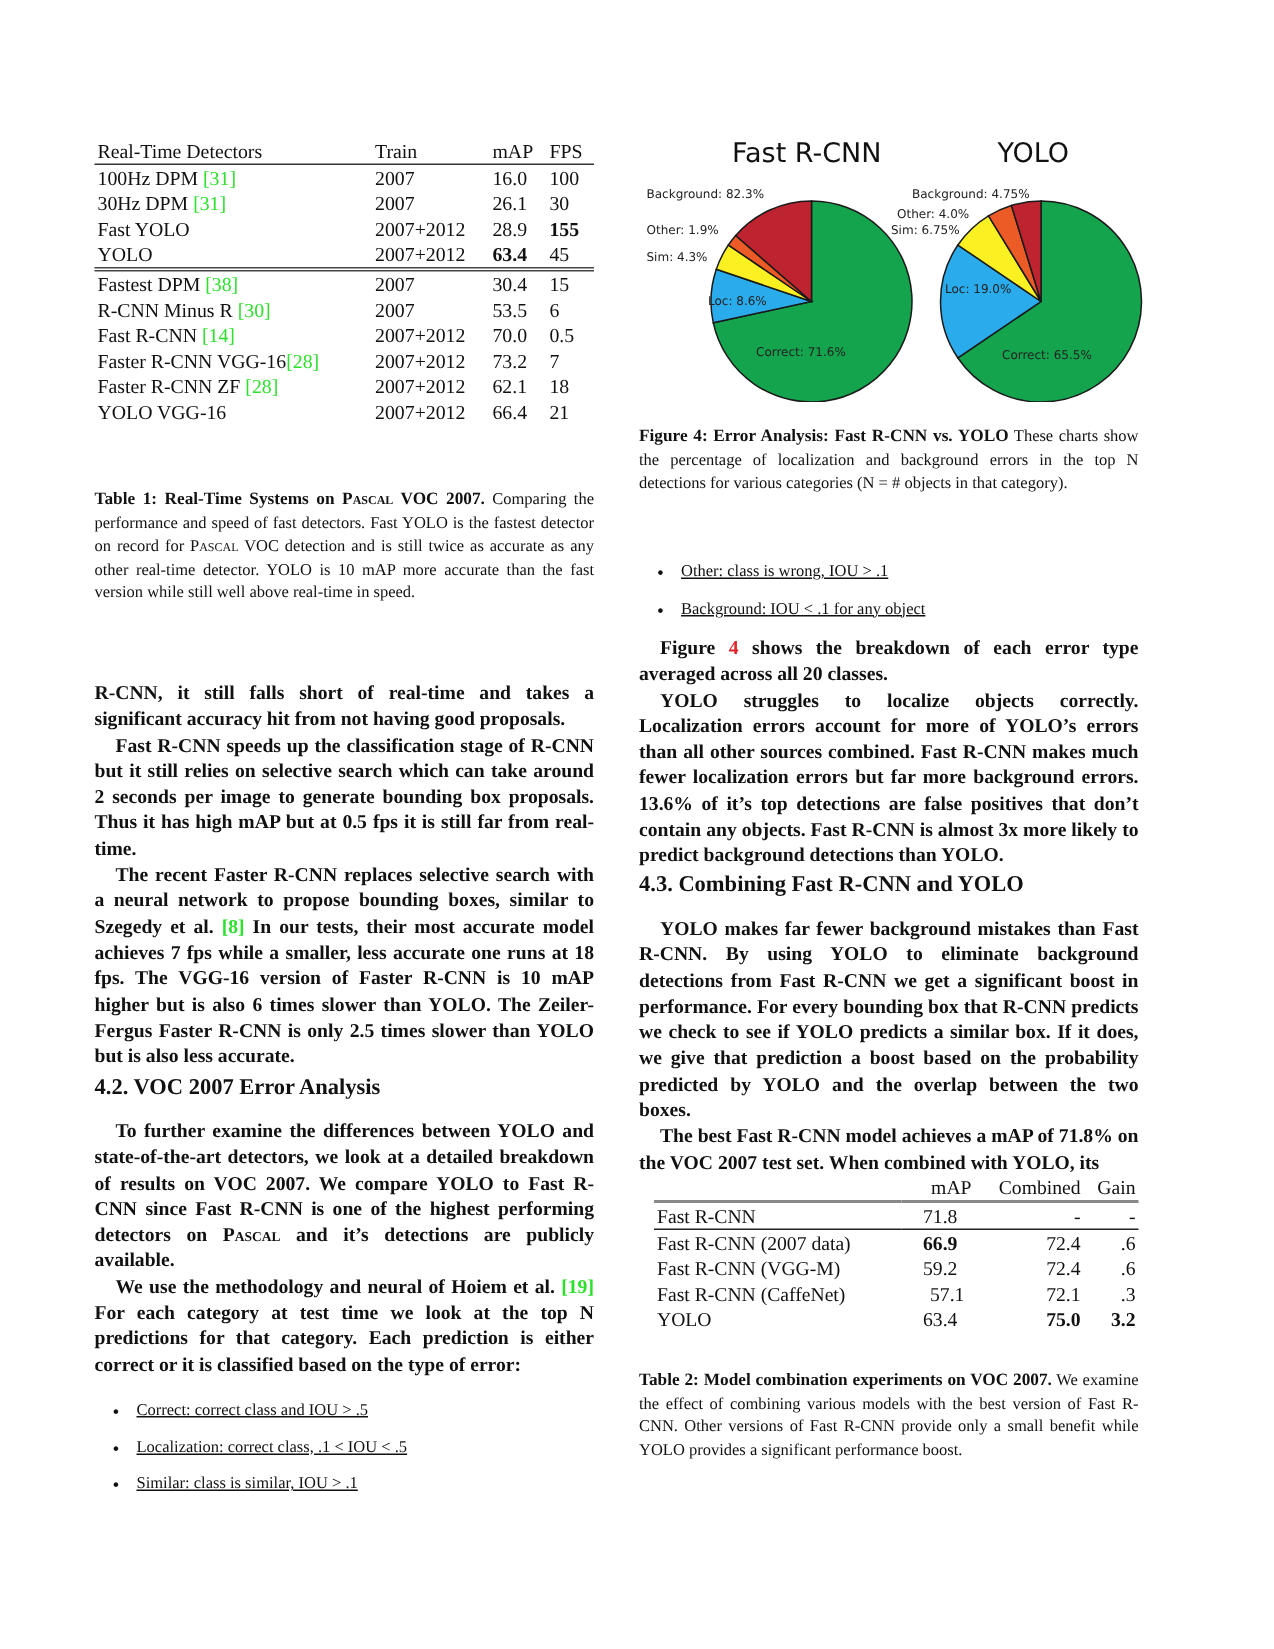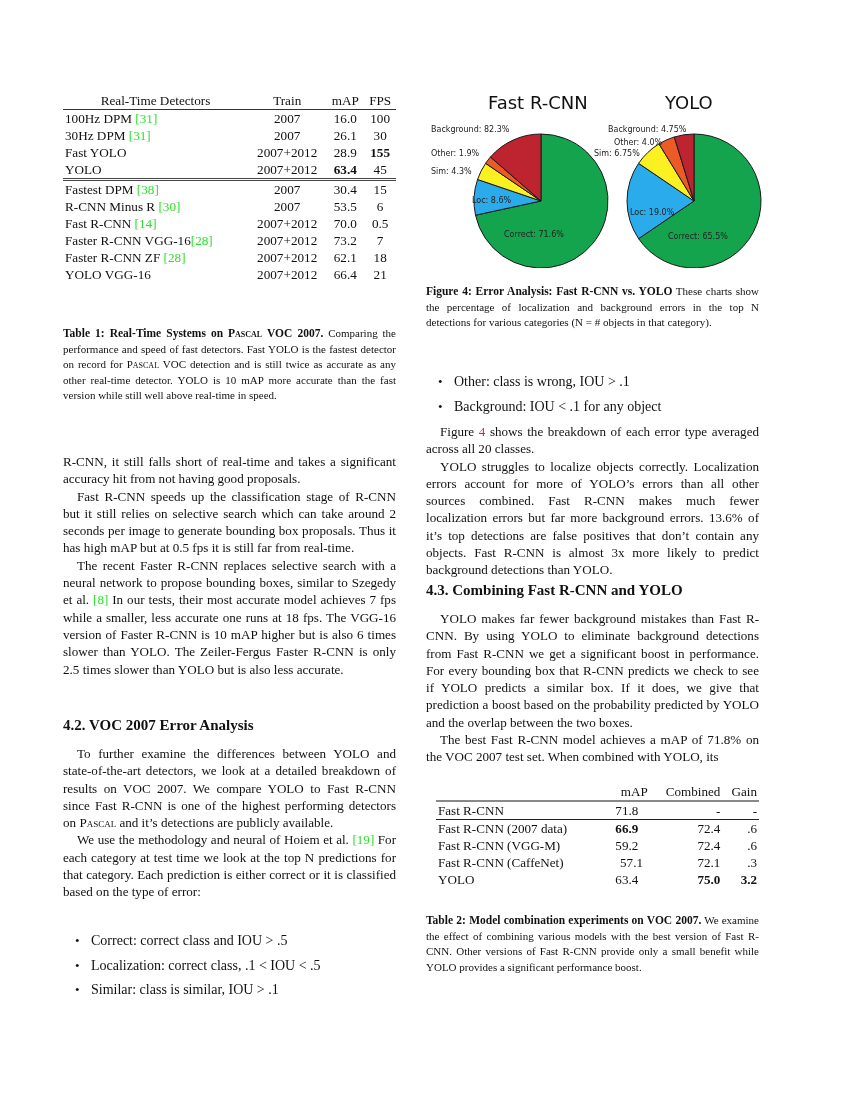--- a/index.html
+++ b/index.html
@@ -10,34 +10,34 @@
   #right { left: 426px; top: 0; }
   .abs { position: absolute; }
   .green { color: #2ee02e; }
   .red { color: #e0242c; }
   b { font-weight: bold; }
 
   
   table.t1 { position: absolute; left: 0; top: 92px; width: 333px; border-collapse: collapse;
              font-size: 13.2px; line-height: 17px; }
   table.t1 td, table.t1 th { padding: 0 2px; white-space: nowrap; font-weight: normal; }
-  table.t1 td.num, table.t1 th.num { text-align: center; }
+  table.t1 td.num, table.t1 th.num { text-align: left; }
   table.t1 tr.hdr th { border-bottom: 1px solid #333; }
   table.t1 tr.last-rt td { border-bottom: 3px double #444; }
   table.t1 tr.sub td { border-bottom: 1px solid #333; }
 
   .caption { font-size: 11px; line-height: 15.5px; text-align: justify; }
   .caption b { font-size: 11.5px; }
   .sc { font-variant: small-caps; }
 
   .body { font-size: 13.1px; line-height: 17.3px; text-align: justify; }
-  .body p { margin: 0; text-indent: 14px; }
+  .body p { margin: 0; text-indent: 14px; font-weight: bold; }
   .body p.noind { text-indent: 0; }
   h3 { font-size: 15px; font-weight: bold; margin: 0; }
-  ul.bullets { list-style: none; margin: 0; padding: 0; font-size: 14px; }
+  ul.bullets { list-style: none; margin: 0; padding: 0; font-size: 11px; text-decoration: underline; }
   ul.bullets li { position: relative; padding-left: 28px; height: 24.5px; line-height: 17px; }
   ul.bullets li::before { content: "\2022"; position: absolute; left: 12px; top: 0; font-size: 13px; }
 
   
   .pie-title { font-family: "DejaVu Sans", sans-serif; font-size: 18px; position: absolute; }
   .pie-lbl { font-family: "DejaVu Sans", sans-serif; font-size: 8px; position: absolute; white-space: nowrap; color: #222; }
 
   
   table.t2 { position: absolute; left: 10px; top: 783px; width: 323px; border-collapse: collapse;
              font-size: 13.1px; line-height: 17px; }
@@ -47,21 +47,21 @@
   table.t2 tr.sep td { border-bottom: 1px solid #222; }
 </style>
 </head>
 <body>
 
 <div id="left" class="col">
 
   <table class="t1">
     <tbody>
         <tr class="hdr">
-      <th style="text-align:center">Real-Time Detectors</th>
+      <th style="text-align:left">Real-Time Detectors</th>
       <th class="num">Train</th>
       <th class="num">mAP</th>
       <th class="num">FPS</th>
     </tr>
     <tr>
       <td><span>100Hz DPM </span><a class="green">[31]</a></td>
       <td class="num">2007</td>
       <td class="num">16.0</td>
       <td class="num">100</td>
     </tr>
@@ -169,23 +169,23 @@
         </g>
     </svg>
 
     <div class="pie-lbl" style="left:5px; top:37px;">Background: 82.3%</div>
     <div class="pie-lbl" style="left:5px; top:61px;">Other: 1.9%</div>
     <div class="pie-lbl" style="left:5px; top:79px;">Sim: 4.3%</div>
     <div class="pie-lbl" style="left:46px; top:108px;">Loc: 8.6%</div>
     <div class="pie-lbl" style="left:78px; top:142px;">Correct: 71.6%</div>
 
     <div class="pie-lbl" style="left:182px; top:37px;">Background: 4.75%</div>
-    <div class="pie-lbl" style="left:188px; top:50px;">Other: 4.0%</div>
+    <div class="pie-lbl" style="left:172px; top:50px;">Other: 4.0%</div>
     <div class="pie-lbl" style="left:168px; top:61px;">Sim: 6.75%</div>
-    <div class="pie-lbl" style="left:204px; top:120px;">Loc: 19.0%</div>
+    <div class="pie-lbl" style="left:204px; top:100px;">Loc: 19.0%</div>
     <div class="pie-lbl" style="left:242px; top:144px;">Correct: 65.5%</div>
   </div>
 
   <div class="caption abs" style="top:284px; width:333px;">
     <b>Figure 4: Error Analysis: Fast R-CNN vs. YOLO</b><span> These charts show the percentage of localization and background errors in the top N detections for various categories (N = # objects in that category).</span>
   </div>
 
   <ul class="bullets abs" style="top:373px; width:333px;">
     <li>Other: class is wrong, IOU &gt; .1</li>
     <li>Background: IOU &lt; .1 for any object</li>

